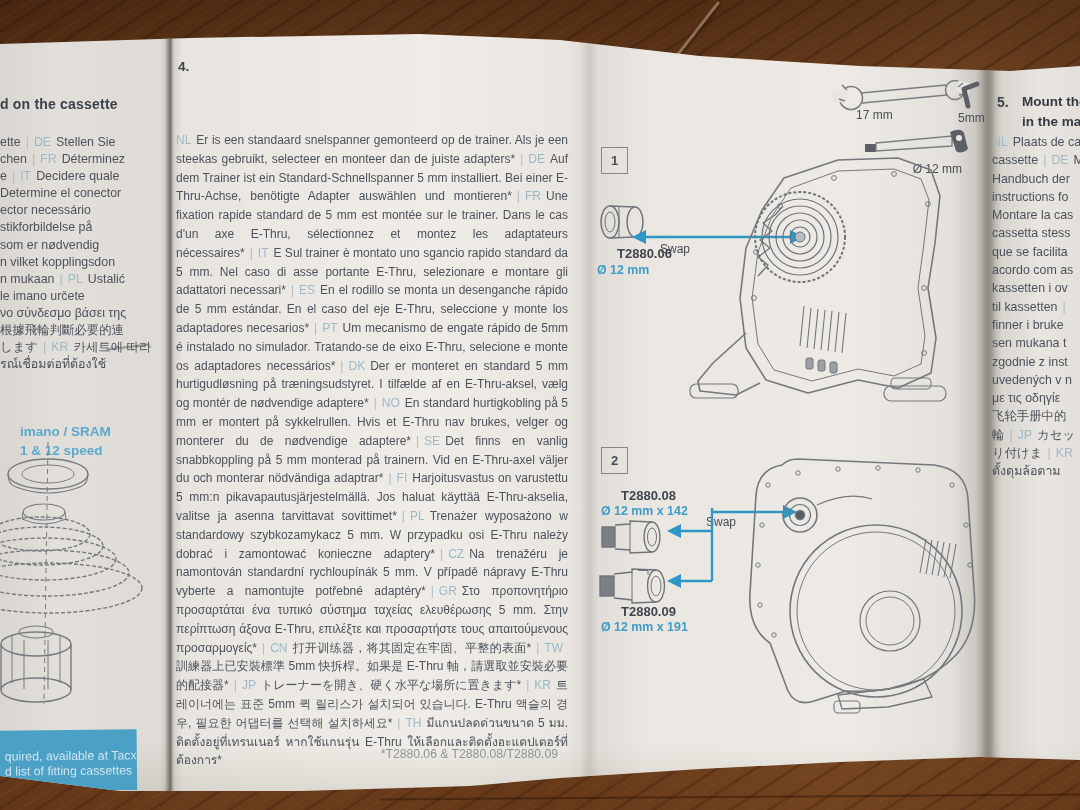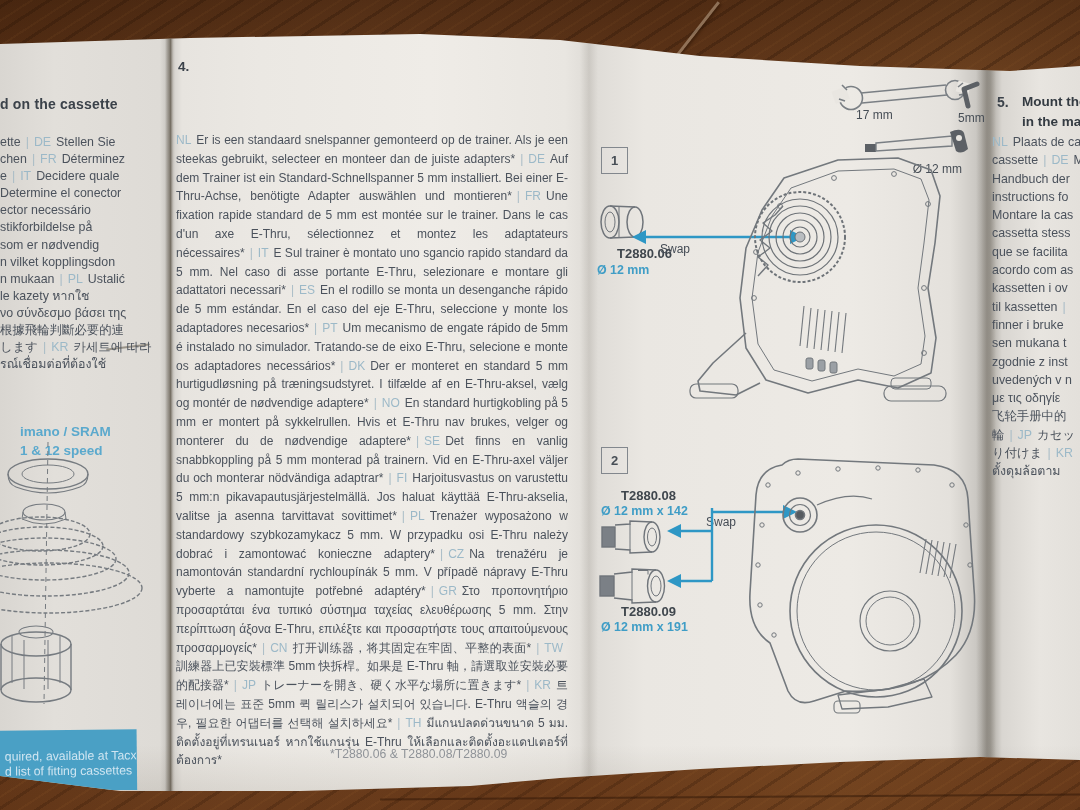--- a/index.html
+++ b/index.html
@@ -43,21 +43,21 @@
   .lp-box{position:absolute;left:0;top:700px;width:137px;height:86px;background:#4aa0c5;color:#cfe5f1;
           font-size:12.3px;line-height:15px;padding:19px 0 0 5px;box-sizing:border-box;transform:rotate(-.6deg);}
   .tline{white-space:nowrap;}
   
   .s4-num{position:absolute;left:178px;top:59px;font-size:13.5px;font-weight:bold;color:#3b424a;}
   .s4-heading{position:absolute;left:202px;top:56px;width:368px;font-size:14px;line-height:19.5px;font-weight:bold;color:#343b42;letter-spacing:.1px;}
   .s4-body{position:absolute;left:176px;top:131px;width:392px;height:618px;font-size:12px;line-height:18.8px;
            color:#4b525c;text-align:justify;}
   .lang{color:#9cb9c8;margin-right:5px;}
   .sep{color:#a9bcc6;margin:0 5px;}
-  .s4-footnote{position:absolute;left:330px;top:747px;width:228px;text-align:left;font-size:12.2px;color:#8f9398;}
+  .s4-footnote{position:absolute;left:330px;top:747px;width:228px;text-align:right;font-size:12.2px;color:#8f9398;}
   
   .tool-label{position:absolute;font-size:12px;color:#474e56;}
   .marker{position:absolute;width:25px;height:25px;border:1.4px solid #82878d;color:#474e56;
           font-size:13px;font-weight:bold;display:flex;align-items:center;justify-content:center;background:rgba(255,255,255,.06);}
   .part-num{position:absolute;font-size:13px;font-weight:bold;color:#3f464d;white-space:nowrap;margin-left:20px;}
   .part-dim{position:absolute;font-size:12.4px;font-weight:bold;color:#3f9dc6;white-space:nowrap;}
   .swap{position:absolute;font-size:12px;color:#454c55;margin-top:24px;}
   svg{position:absolute;overflow:visible;}
   
   .s5-num{position:absolute;left:997px;top:94px;font-size:14px;font-weight:bold;color:#3b424a;}
@@ -84,21 +84,21 @@
       <div class="lp-body">
           <div class="tline">ette<span class="sep">|</span><span class="lang">DE</span>Stellen Sie</div>
           <div class="tline">chen<span class="sep">|</span><span class="lang">FR</span>Déterminez</div>
           <div class="tline">e<span class="sep">|</span><span class="lang">IT</span>Decidere quale</div>
           <div class="tline">Determine el conector</div>
           <div class="tline">ector necessário</div>
           <div class="tline">stikforbildelse på</div>
           <div class="tline">som er nødvendig</div>
           <div class="tline">n vilket kopplingsdon</div>
           <div class="tline">n mukaan<span class="sep">|</span><span class="lang">PL</span>Ustalić</div>
-          <div class="tline">le kazety หากใช</div>
+          <div class="tline">le imano určete</div>
           <div class="tline">νο σύνδεσμο βάσει της</div>
           <div class="tline">根據飛輪判斷必要的連</div>
           <div class="tline">します<span class="sep">|</span><span class="lang">KR</span>카세트에 따라</div>
           <div class="tline">รณ์เชื่อมต่อที่ต้องใช้</div>
         </div>
       <div class="lp-compat">
           <div class="tline">imano / SRAM</div>
           <div class="tline">1 &amp; 12 speed</div>
         </div>
 

